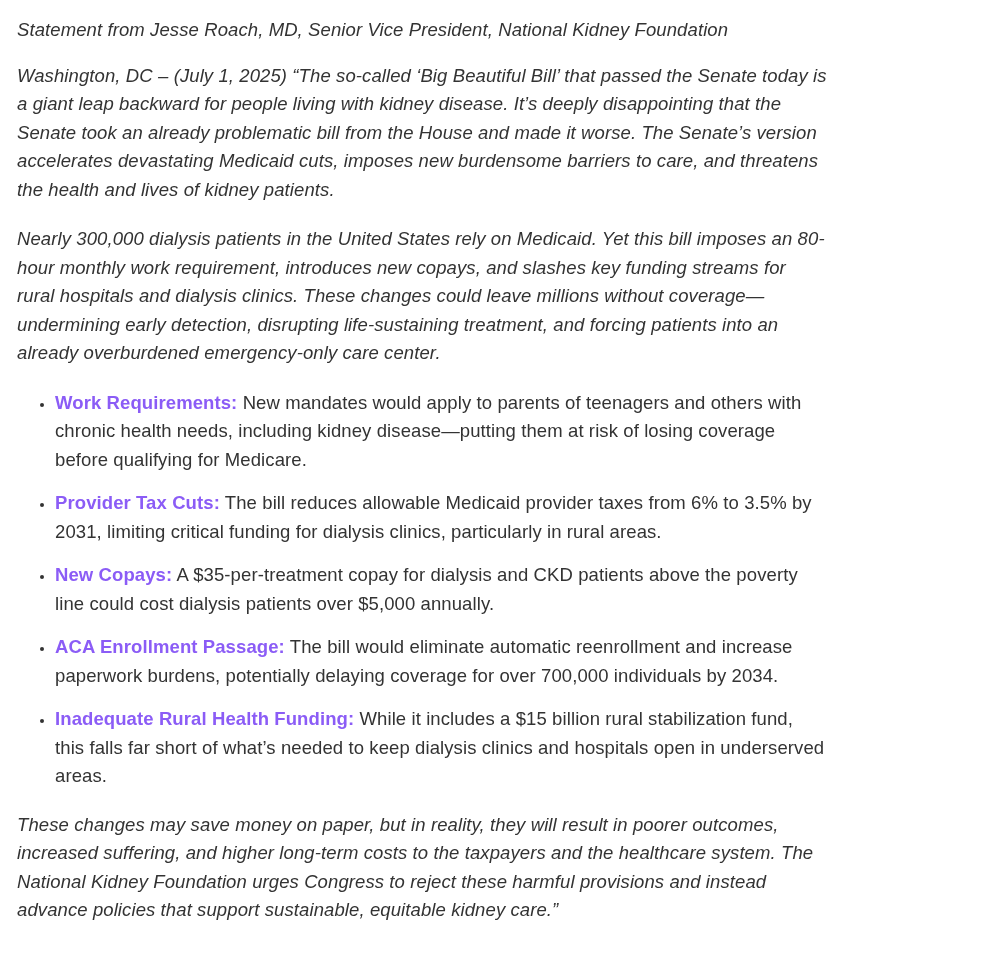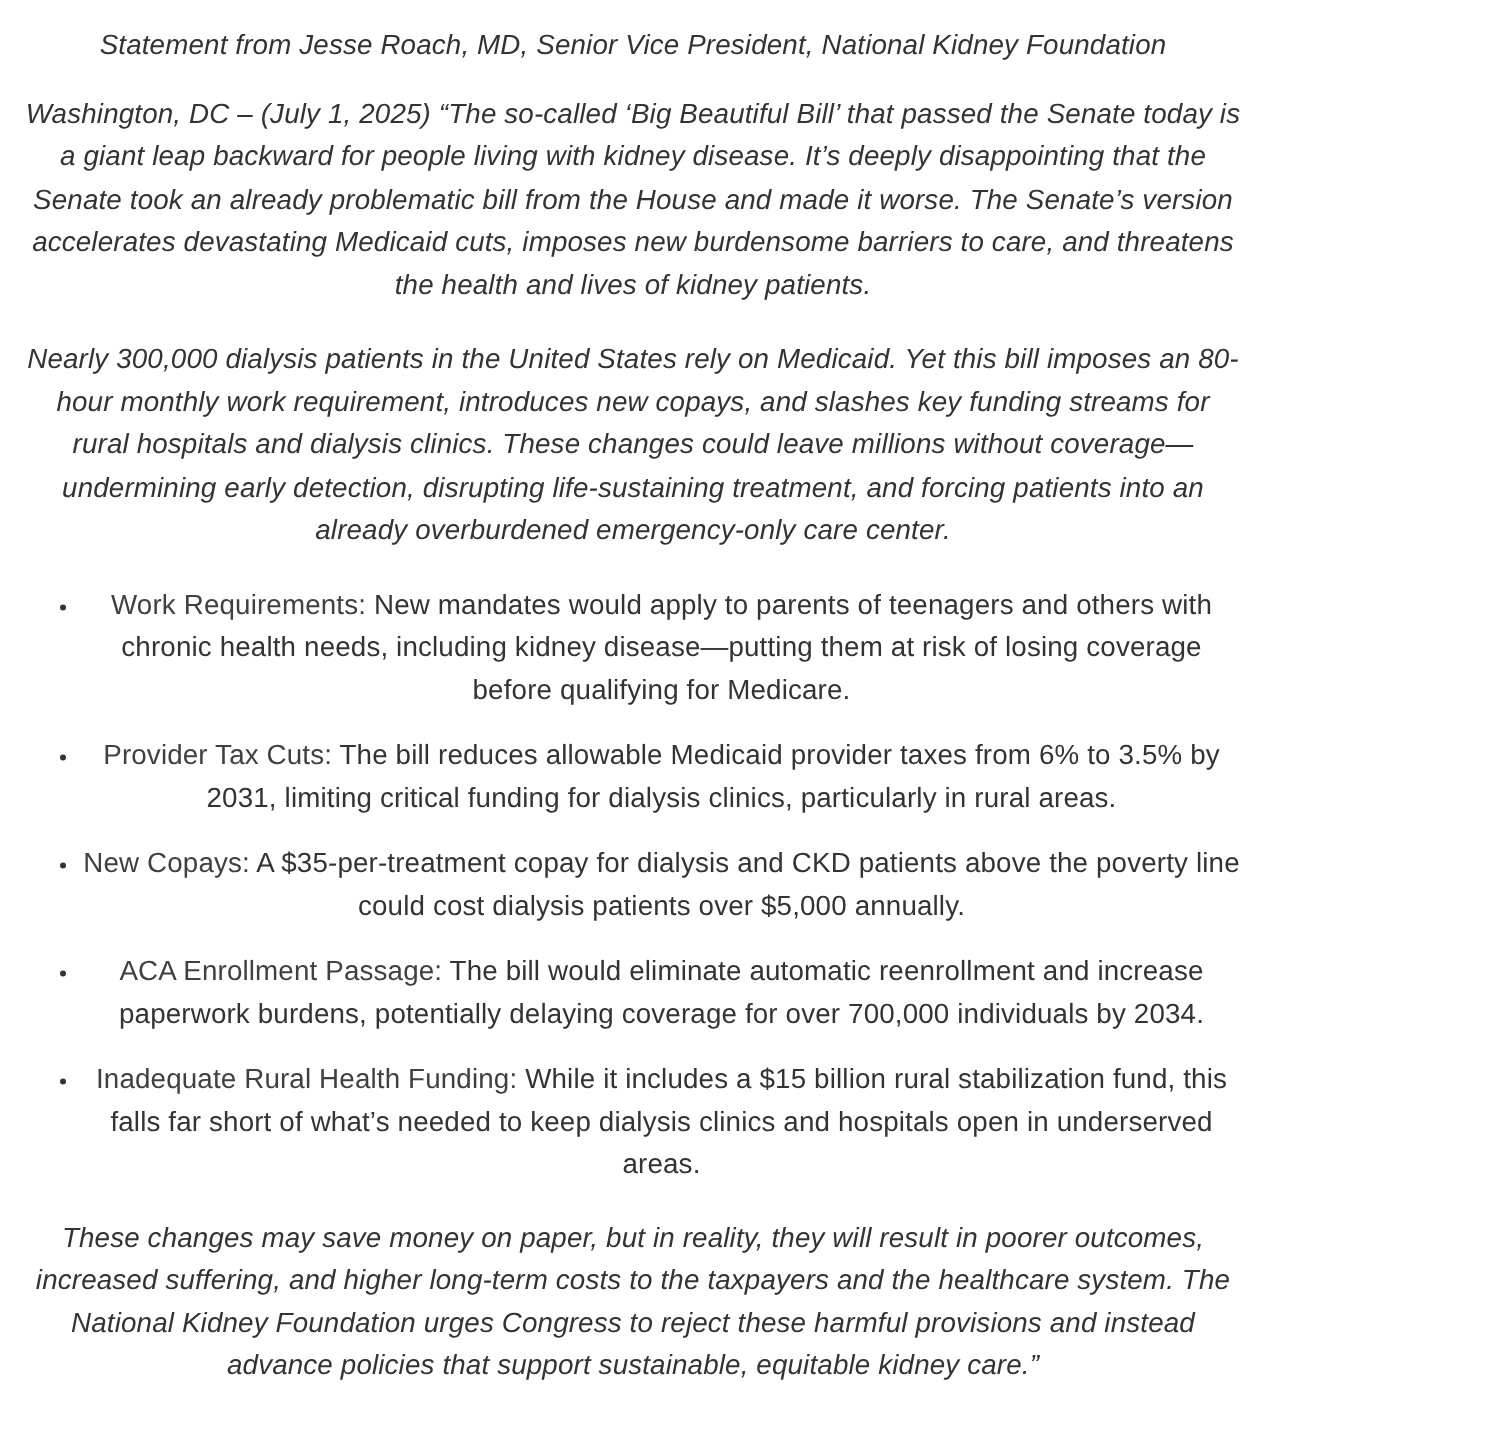--- a/index.html
+++ b/index.html
@@ -11,21 +11,20 @@
     box-sizing: border-box;
     width: 854px;
     min-height: 968px;
     padding: 16px 27px 10px 17px;
     background: #ffffff;
     font-family: "Liberation Sans", "DejaVu Sans", sans-serif;
     font-size: 18.5px;
     line-height: 28.5px;
     color: #333333;
     letter-spacing: 0.1px;
-    text-align: center;
   }
   .doc-header {
     font-style: italic;
     margin: 0 0 17px 0;
   }
   .doc-header .hline {
     margin: 0;
   }
   p.para {
     margin: 0 0 21px 0;
@@ -38,22 +37,22 @@
   }
   ul.provisions li {
     margin: 0 0 15px 0;
     padding-left: 0;
   }
   ul.provisions li::marker {
     font-size: 14px;
     color: #333333;
   }
   strong.bullet-label {
-    font-weight: 400;
-    color: #404040;
+    font-weight: 700;
+    color: #8b5cf6;
   }
   p.closing {
     margin-bottom: 0;
   }
 </style>
 </head>
 <body>
 
 <div class="page">
 

